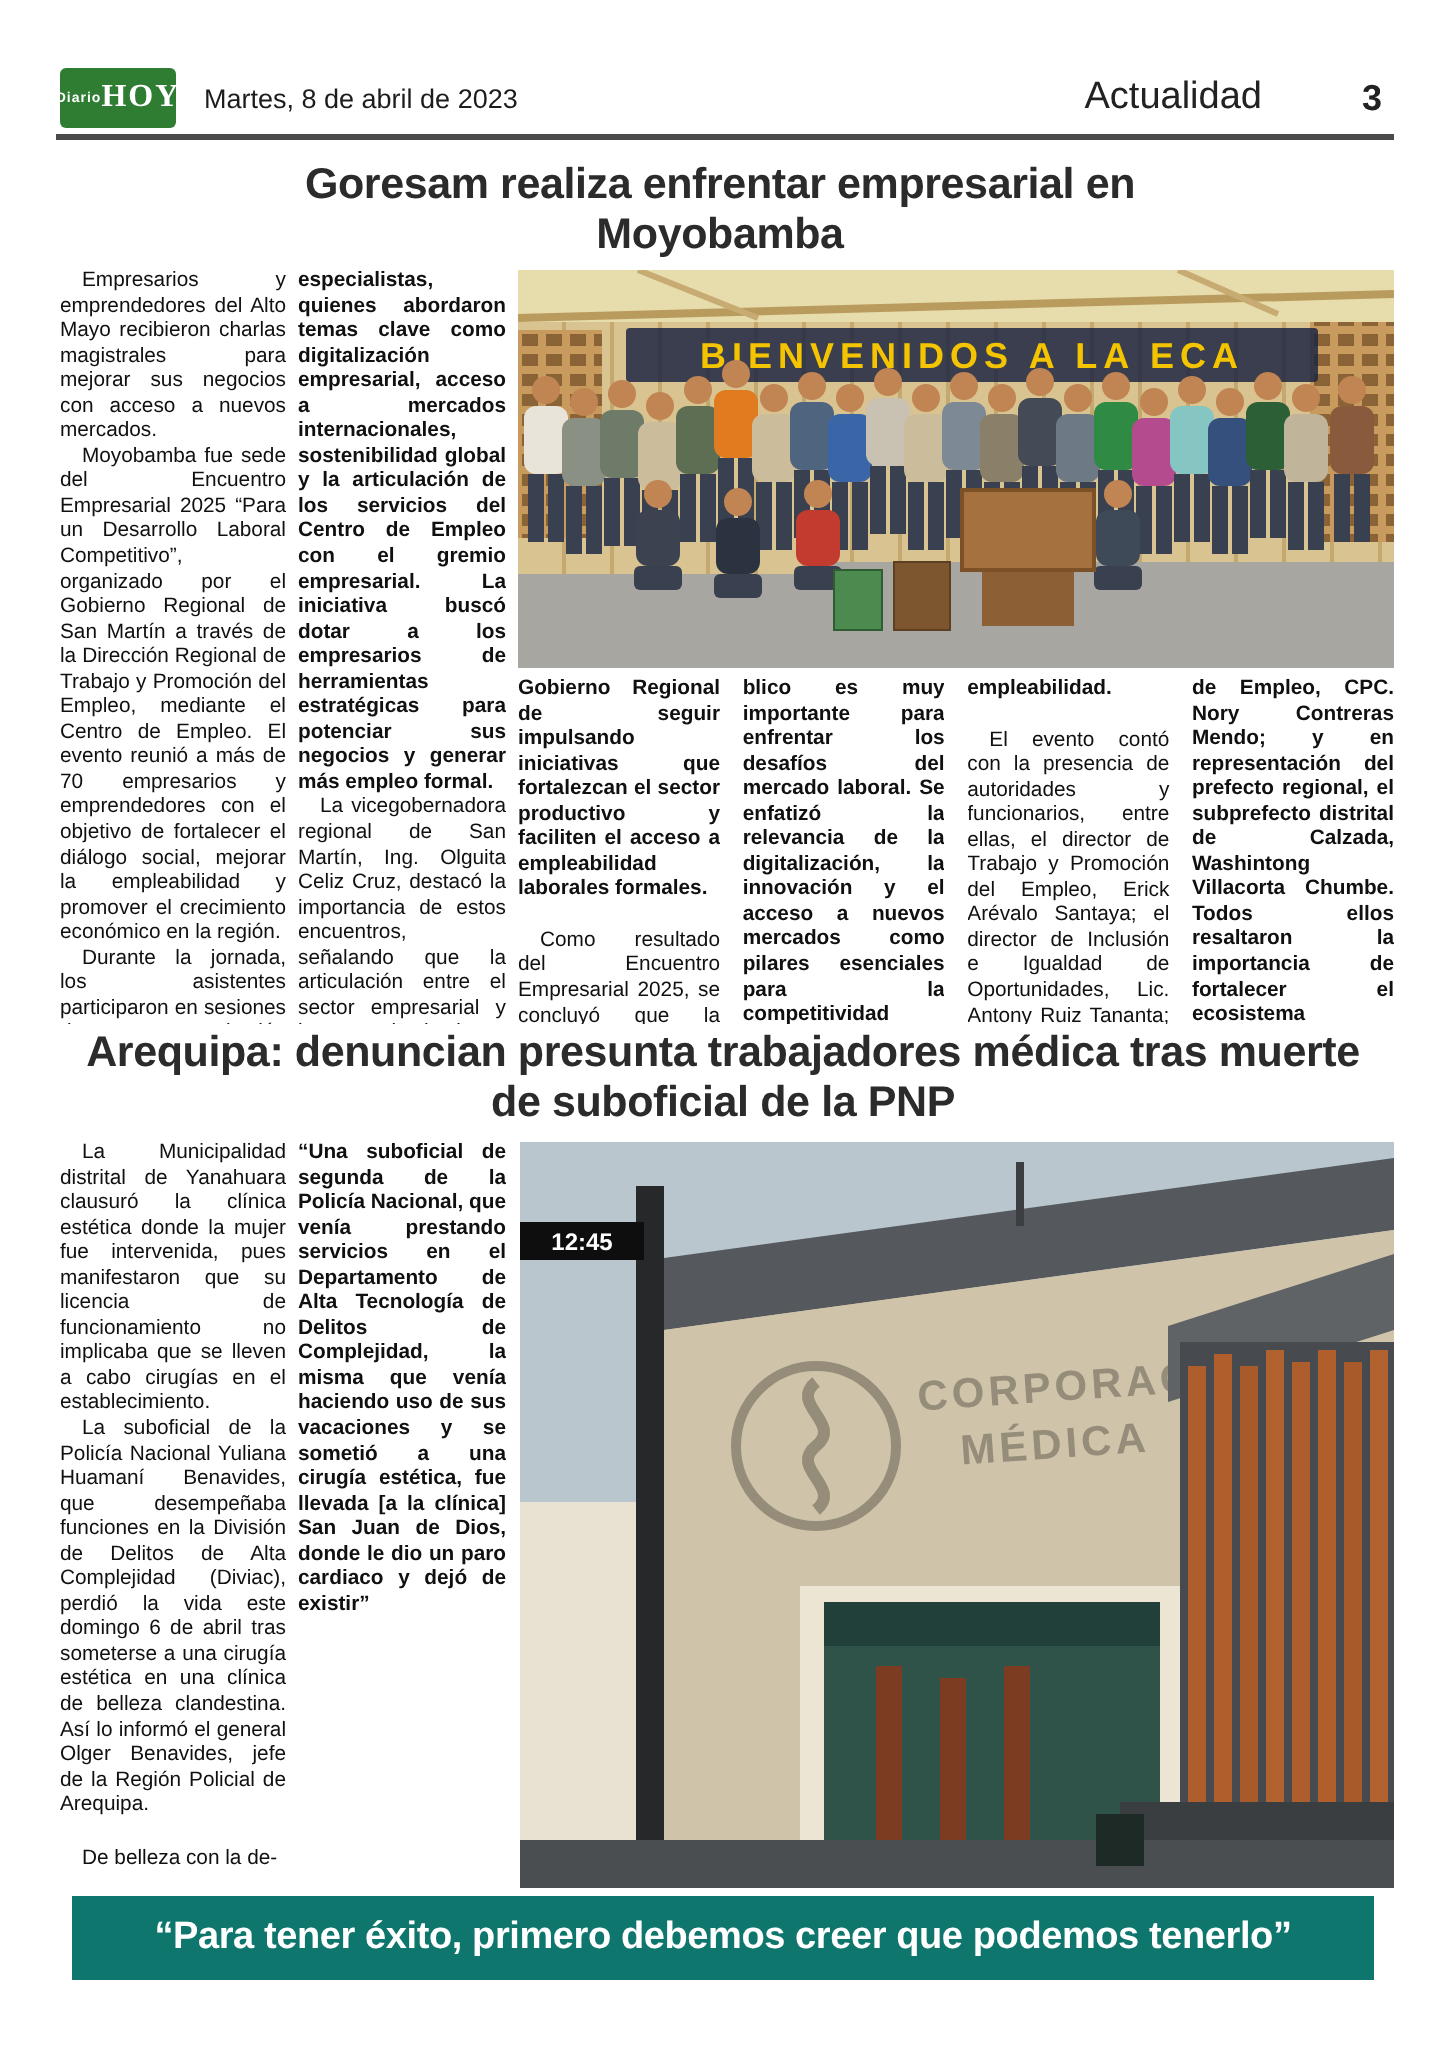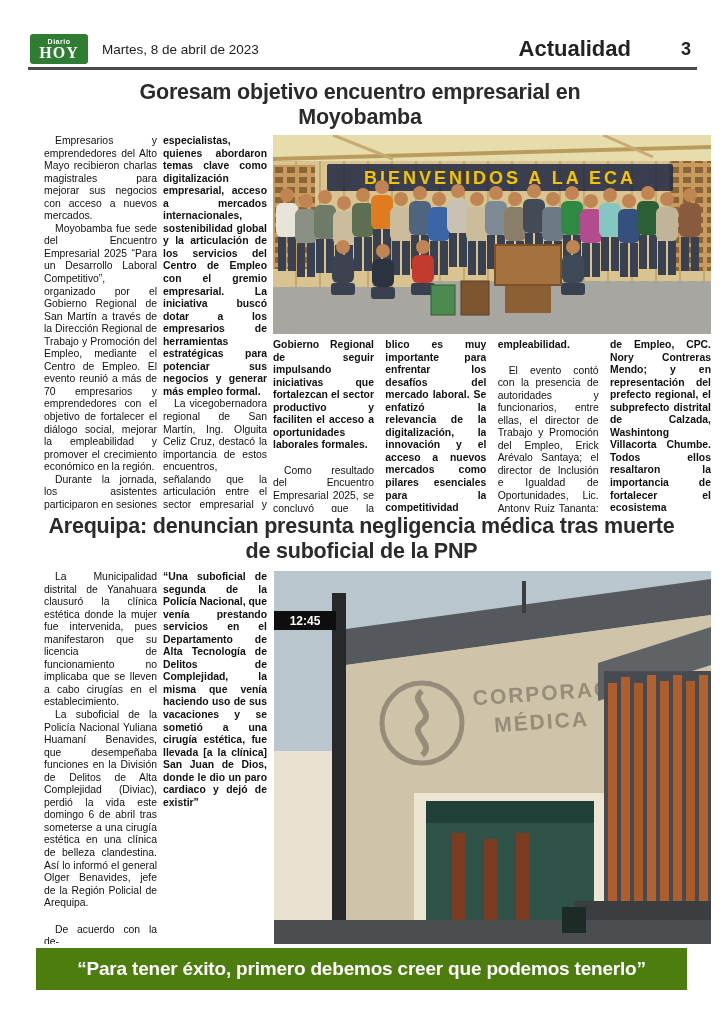--- a/index.html
+++ b/index.html
@@ -1,73 +1,73 @@
 <!DOCTYPE html>
 <html lang="es"><head>
 <meta charset="utf-8">
 <style>
   html,body{margin:0;padding:0;background:#ffffff;}
   .page{position:relative;width:723px;height:1024px;background:#fff;overflow:hidden;
         font-family:"Liberation Sans",sans-serif;color:#141414;}
   
   .hdr{position:absolute;top:33px;left:30px;width:667px;height:32px;display:flex;align-items:center;}
-  .logo{width:58px;height:30px;background:#2e7d32;border-radius:3px;display:flex;flex-direction:column;
+  .logo{width:58px;height:30px;background:#2e7d32;border-radius:3px;display:flex;flex-direction:row;
         align-items:center;justify-content:center;color:#fff;line-height:1;}
   .logo .lt{font-size:7px;font-weight:bold;letter-spacing:.5px;}
   .logo .lm{font-size:16px;font-weight:bold;font-family:"Liberation Serif",serif;letter-spacing:1px;}
   .hdate{margin-left:14px;font-size:13.5px;color:#1c1c1c;}
-  .hsec{margin-left:auto;font-size:22px;font-weight:bold;color:#222;}
+  .hsec{margin-left:auto;font-size:19px;font-weight:normal;color:#222;}
   .hpag{margin-left:50px;margin-right:6px;font-size:18px;font-weight:bold;color:#222;}
   .rule{position:absolute;top:67px;left:28px;width:669px;height:3px;background:#4a4a4a;}
   
   h1{position:absolute;margin:0;text-align:center;font-weight:bold;color:#2b2b2b;
      font-size:21.5px;line-height:25px;letter-spacing:-.2px;}
   #h1a{top:80px;left:110px;width:500px;}
   #h2a{top:514px;left:35px;width:653px;}
   
-  .abody{position:absolute;left:30px;width:667px;display:flex;margin-left:14px;}
+  .abody{position:absolute;left:30px;width:667px;display:flex;}
   #a1body{top:135px;height:377px;}
   #a2body{top:571px;height:327px;}
   .col{font-size:10.4px;line-height:12.55px;text-align:justify;color:#101010;overflow:hidden;}
   .col p{margin:0;text-indent:11px;}
   .col.cont p:first-child{text-indent:0;font-weight:bold;}
   #a1c1{width:113px;height:377px;margin-right:6px;}
   #a1c2{width:104px;height:377px;margin-right:6px;}
   .rightcell{width:438px;}
   .subcols{display:flex;justify-content:space-between;margin-top:5px;height:173px;}
   .subcols .col{width:101px;height:173px;}
   #a1c3 p:nth-child(2){margin-top:13px;}
   #a1c5 p:nth-child(2){margin-top:13px;}
   #a2c1{width:113px;height:373px;margin-right:6px;}
   #a2c2{width:104px;height:373px;margin-right:7px;}
   #a2c1 p:nth-child(3){margin-top:14px;}
   #a2c2 p:nth-child(2){margin-top:12px;}
   .photo{display:block;}
   
-  .quotebar{position:absolute;left:36px;top:948px;width:651px;height:42px;background:#4d7c0f;
+  .quotebar{position:absolute;left:36px;top:948px;width:651px;height:42px;background:#0f766e;
             display:flex;align-items:center;justify-content:center;}
   .quotebar span{color:#fff;font-size:19px;font-weight:bold;letter-spacing:-.2px;}
 </style>
 </head>
 <body>
 
 <div class="page">
 
   <div class="hdr">
     <div class="logo">
       <span class="lt">Diario</span>
       <span class="lm">HOY</span>
     </div>
     <span class="hdate">Martes, 8 de abril de 2023</span>
     <span class="hsec">Actualidad</span>
     <span class="hpag">3</span>
   </div>
   <div class="rule"></div>
 
-  <h1 id="h1a">Goresam objetivo encuentro empresarial en Moyobamba</h1>
+  <h1 id="h1a">Goresam realiza enfrentar empresarial en Moyobamba</h1>
 
   <div class="abody" id="a1body">
     <div class="col" id="a1c1">
         <p>Empresarios y emprendedores del Alto Mayo recibieron charlas magistrales para mejorar sus negocios con acceso a nuevos mercados.</p>
         <p>Moyobamba fue sede del Encuentro Empresarial 2025 “Para un Desarrollo Laboral Competitivo”, organizado por el Gobierno Regional de San Martín a través de la Dirección Regional de Trabajo y Promoción del Empleo, mediante el Centro de Empleo. El evento reunió a más de 70 empresarios y emprendedores con el objetivo de fortalecer el diálogo social, mejorar la empleabilidad y promover el crecimiento económico en la región.</p>
         <p>Durante la jornada, los asistentes participaron en sesiones de capacitación impartidas por</p>
       </div>
     <div class="col cont" id="a1c2">
         <p>especialistas, quienes abordaron temas clave como digitalización empresarial, acceso a mercados internacionales, sostenibilidad global y la articulación de los servicios del Centro de Empleo con el gremio empresarial. La iniciativa buscó dotar a los empresarios de herramientas estratégicas para potenciar sus negocios y generar más empleo formal.</p>
         <p>La vicegobernadora regional de San Martín, Ing. Olguita Celiz Cruz, destacó la importancia de estos encuentros, señalando que la articulación entre el sector empresarial y las instituciones públicas es clave para el crecimiento económico y la generación de empleo. Además, reafirmó el compromiso del</p>
@@ -135,44 +135,44 @@
         <use href="#psk" x="255" y="108" style="color:#c0392b"></use>
         <use href="#psk" x="300" y="104" style="color:#3f4a58"></use>
         <rect x="158" y="150" width="24" height="30" fill="#4c8a50" stroke="#2f5c33"></rect>
         <rect x="188" y="146" width="28" height="34" fill="#7d5630" stroke="#5d3f22"></rect>
         <rect x="232" y="148" width="46" height="30" fill="#8d5f35"></rect>
         <rect x="222" y="110" width="66" height="40" fill="#a5713f" stroke="#7d5128" stroke-width="2"></rect>
       </svg>
 
       <div class="subcols">
         <div class="col cont" id="a1c3">
-            <p>Gobierno Regional de seguir impulsando iniciativas que fortalezcan el sector productivo y faciliten el acceso a oportunidades laborales formales.</p>
+            <p>Gobierno Regional de seguir impulsando iniciativas que fortalezcan el sector productivo y faciliten el acceso a empleabilidad laborales formales.</p>
             <p>Como resultado del Encuentro Empresarial 2025, se concluyó que la articulación entre el sector privado y el sector pú-</p>
           </div>
         <div class="col cont" id="a1c4">
             <p>blico es muy importante para enfrentar los desafíos del mercado laboral. Se enfatizó la relevancia de la digitalización, la innovación y el acceso a nuevos mercados como pilares esenciales para la competitividad empresarial. Con estas bases, San Martín busca generar más oportunidades de crecimiento tanto para empresarios como para</p>
           </div>
         <div class="col cont" id="a1c5">
             <p>empleabilidad.</p>
             <p>El evento contó con la presencia de autoridades y funcionarios, entre ellas, el director de Trabajo y Promoción del Empleo, Erick Arévalo Santaya; el director de Inclusión e Igualdad de Oportunidades, Lic. Antony Ruiz Tananta; el director del Centro</p>
           </div>
         <div class="col cont" id="a1c6">
             <p>de Empleo, CPC. Nory Contreras Mendo; y en representación del prefecto regional, el subprefecto distrital de Calzada, Washintong Villacorta Chumbe. Todos ellos resaltaron la importancia de fortalecer el ecosistema empresarial y mejorar la empleabilidad en San Martín.</p>
           </div>
       </div>
     </div>
   </div>
 
-  <h1 id="h2a">Arequipa: denuncian presunta negligencia médica tras muerte de suboficial de la PNP</h1>
+  <h1 id="h2a">Arequipa: denuncian presunta trabajadores médica tras muerte de suboficial de la PNP</h1>
 
   <div class="abody" id="a2body">
     <div class="col" id="a2c1">
         <p>La Municipalidad distrital de Yanahuara clausuró la clínica estética donde la mujer fue intervenida, pues manifestaron que su licencia de funcionamiento no implicaba que se lleven a cabo cirugías en el establecimiento.</p>
         <p>La suboficial de la Policía Nacional Yuliana Huamaní Benavides, que desempeñaba funciones en la División de Delitos de Alta Complejidad (Diviac), perdió la vida este domingo 6 de abril tras someterse a una cirugía estética en una clínica de belleza clandestina. Así lo informó el general Olger Benavides, jefe de la Región Policial de Arequipa.</p>
-        <p>De acuerdo con la de-</p>
+        <p>De belleza con la de-</p>
       </div>
     <div class="col cont" id="a2c2">
         <p>“Una suboficial de segunda de la Policía Nacional, que venía prestando servicios en el Departamento de Alta Tecnología de Delitos de Complejidad, la misma que venía haciendo uso de sus vacaciones y se sometió a una cirugía estética, fue llevada [a la clínica] San Juan de Dios, donde le dio un paro cardiaco y dejó de existir”</p>
       </div>
 
     <svg class="photo" width="437" height="373" viewBox="0 0 437 373">
       <rect width="437" height="373" fill="#cfc3aa"></rect>
       <rect x="0" y="0" width="437" height="70" fill="#b9c6ce"></rect>
       <rect x="0" y="0" width="60" height="180" fill="#b9c6ce"></rect>
       <rect x="0" y="180" width="60" height="193" fill="#e9e2d2"></rect>

